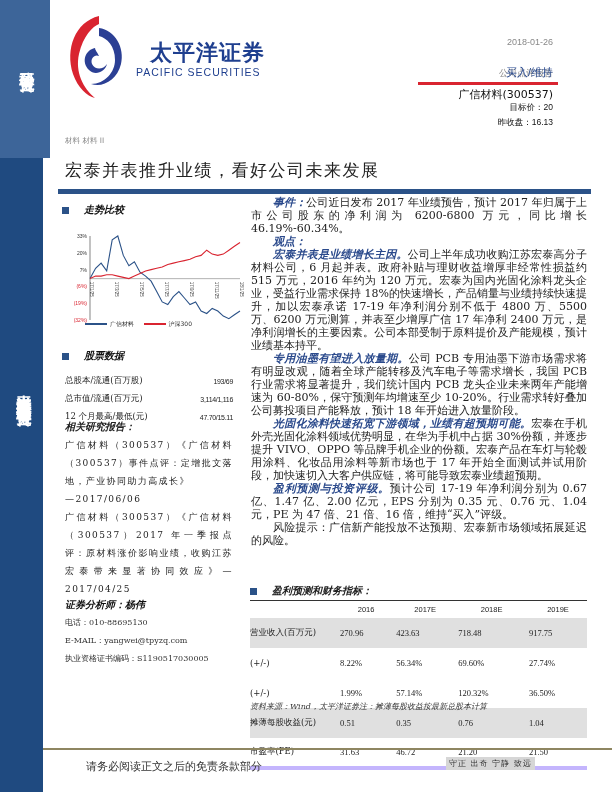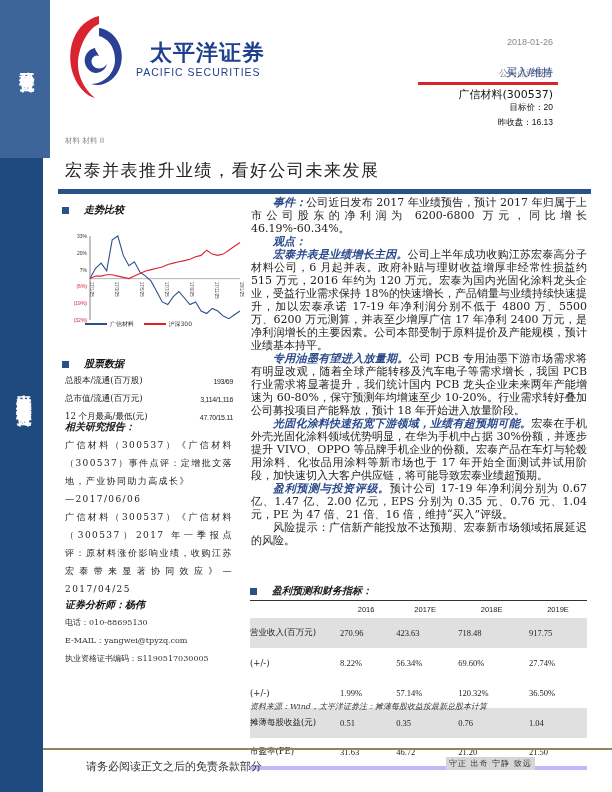--- a/index.html
+++ b/index.html
@@ -106,21 +106,21 @@
     <text x="180" y="53.646153846153844" font-size="4.5" fill="#333" font-family="Liberation Sans, sans-serif" transform="rotate(90 180 53.646153846153844)">18/1/25</text>
     <polyline points="30.0,50.6 35.6,40.3 41.1,35.1 46.7,42.9 52.2,11.9 57.8,8.0 63.3,27.4 68.9,37.7 74.4,33.8 80.0,44.2 85.6,48.1 91.1,53.2 96.7,63.6 102.2,73.9 107.8,76.5 113.3,68.7 118.9,63.6 124.4,70.0 130.0,76.5 135.6,73.9 141.1,83.0 146.7,85.5 152.2,80.4 157.8,83.0 163.3,88.1 168.9,90.7 174.4,86.8 180.0,83.0" fill="none" stroke="#2b5288" stroke-width="1.1"></polyline>
     <polyline points="30.0,50.6 35.6,48.1 41.1,48.1 46.7,46.8 52.2,46.8 57.8,48.1 63.3,49.4 68.9,50.6 74.4,48.1 80.0,45.5 85.6,42.9 91.1,41.6 96.7,40.3 102.2,39.0 107.8,36.4 113.3,35.1 118.9,33.8 124.4,32.6 130.0,31.3 135.6,28.7 141.1,27.4 146.7,22.2 152.2,26.1 157.8,27.4 163.3,26.1 168.9,22.2 174.4,18.3 180.0,14.5" fill="none" stroke="#d92430" stroke-width="1.1"></polyline>
   </svg>
 <div class="legend">
   <span class="line" style="background:#2b5288"></span><span>广信材料</span>
   &nbsp;&nbsp;&nbsp;
   <span class="line" style="background:#d92430"></span><span>沪深300</span>
 </div>
 
-<div class="sec-head" style="top:357px;">
+<div class="sec-head" style="top:349px;">
   <span class="sq"></span><span>股票数据</span>
 </div>
 <div class="stock-table">
   <div class="row">
       <span>总股本/流通(百万股)</span>
       <span class="val">193/69</span>
     </div>
   <div class="row">
       <span>总市值/流通(百万元)</span>
       <span class="val">3,114/1,116</span>

